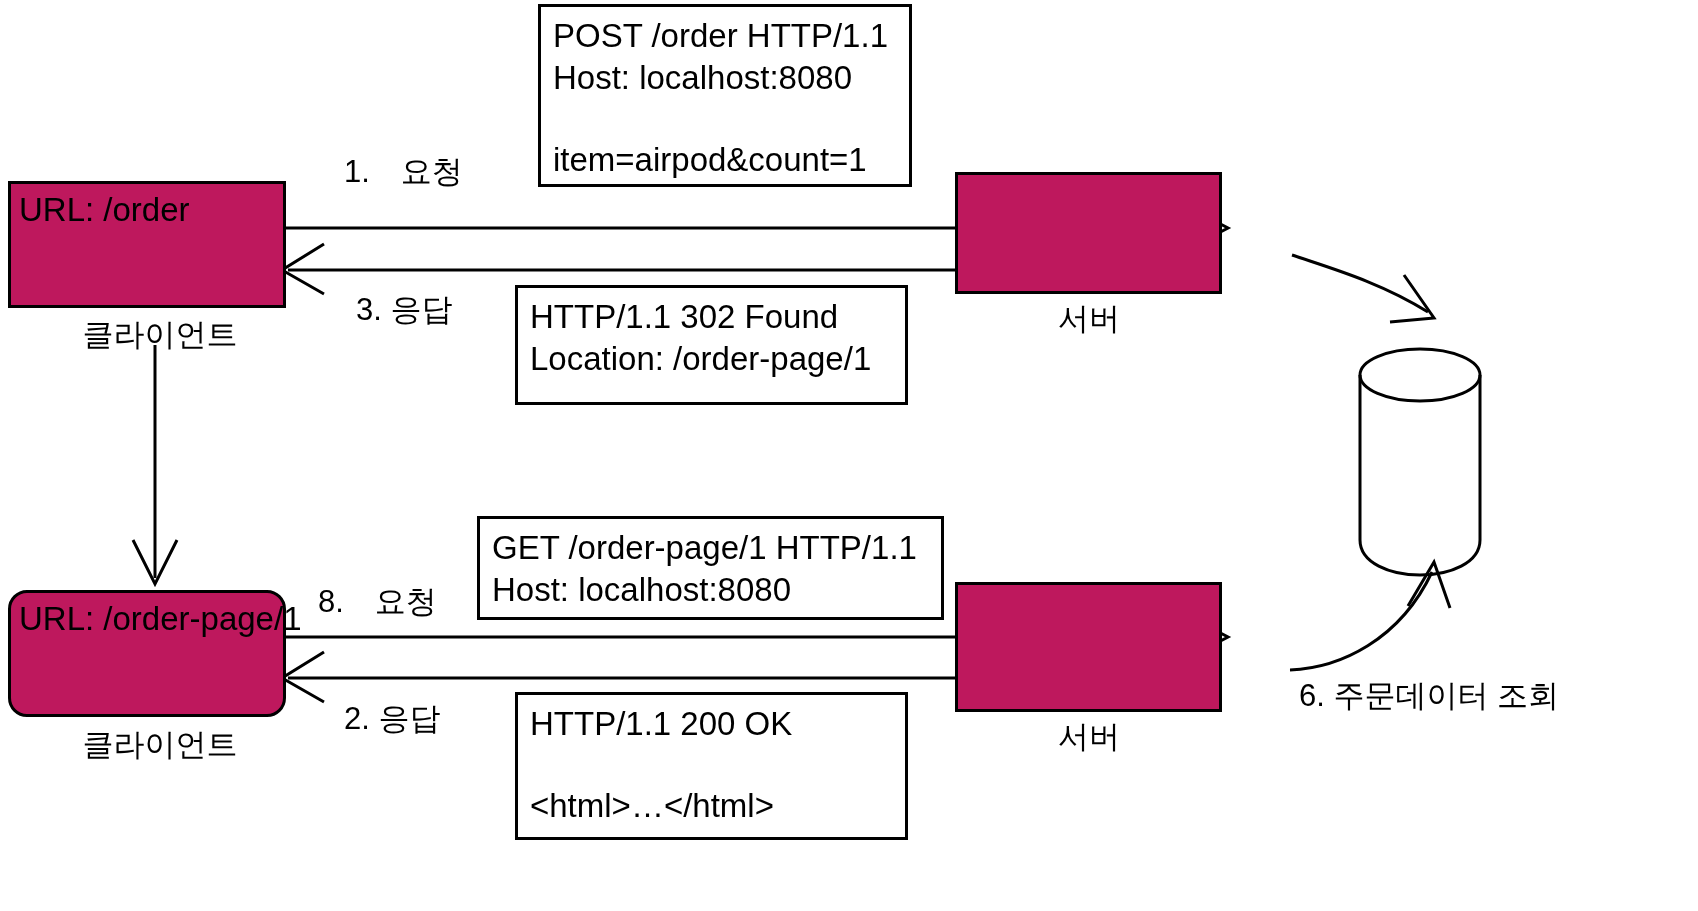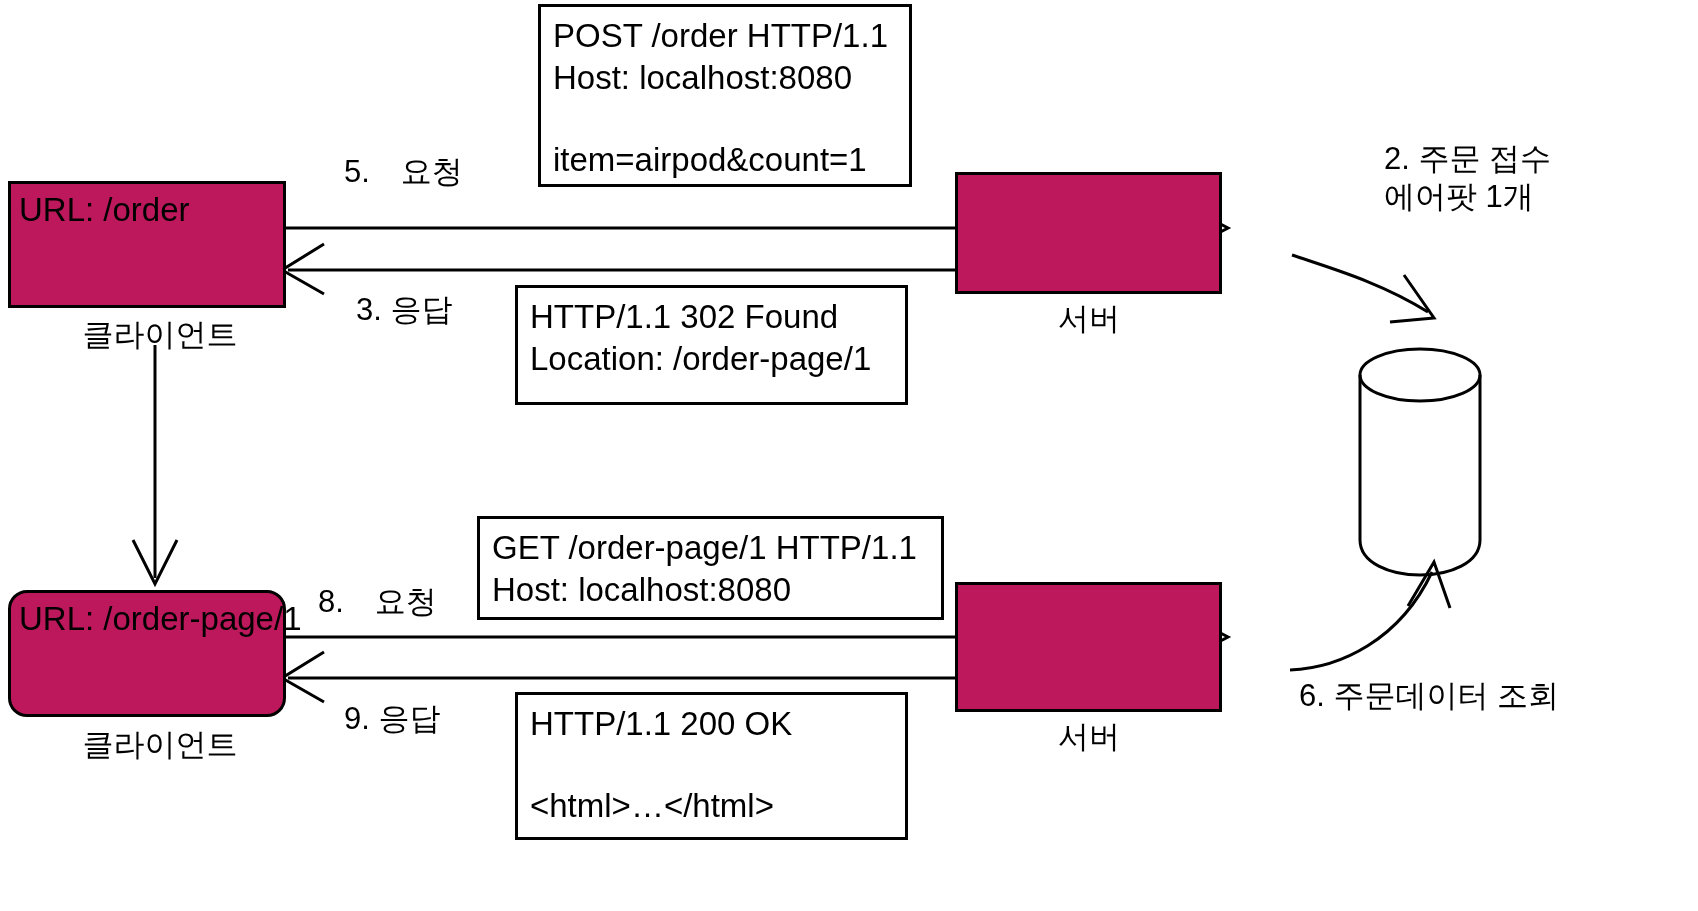--- a/index.html
+++ b/index.html
@@ -98,29 +98,25 @@
   </div>
 
   <div class="msgbox" style="left:515px;top:692px;width:393px;height:148px;">
     <div class="pad">
       <div class="line">HTTP/1.1 200 OK</div>
       <div class="spacer"></div>
       <div class="line">&lt;html&gt;…&lt;/html&gt;</div>
     </div>
   </div>
 
-  <div class="lbl" style="left:344px;top:153px;">5. 요청</div>
+  <div class="lbl" style="left:344px;top:153px;">1. 요청</div>
 
-  <div class="lbl multiline" style="left:1384px;top:140px;width:300px;">
-    <div>2. 주문 접수</div>
-    <div>에어팟 1개</div>
-  </div>
 
   <div class="lbl" style="left:356px;top:291px;">3. 응답</div>
 
 
   <div class="lbl" style="left:318px;top:583px;">8. 요청</div>
 
   <div class="lbl" style="left:1299px;top:677px;text-align:center;">6. 주문데이터 조회</div>
 
-  <div class="lbl" style="left:344px;top:700px;">9. 응답</div>
+  <div class="lbl" style="left:344px;top:700px;">2. 응답</div>
 
 </div>
 
 </body></html>

